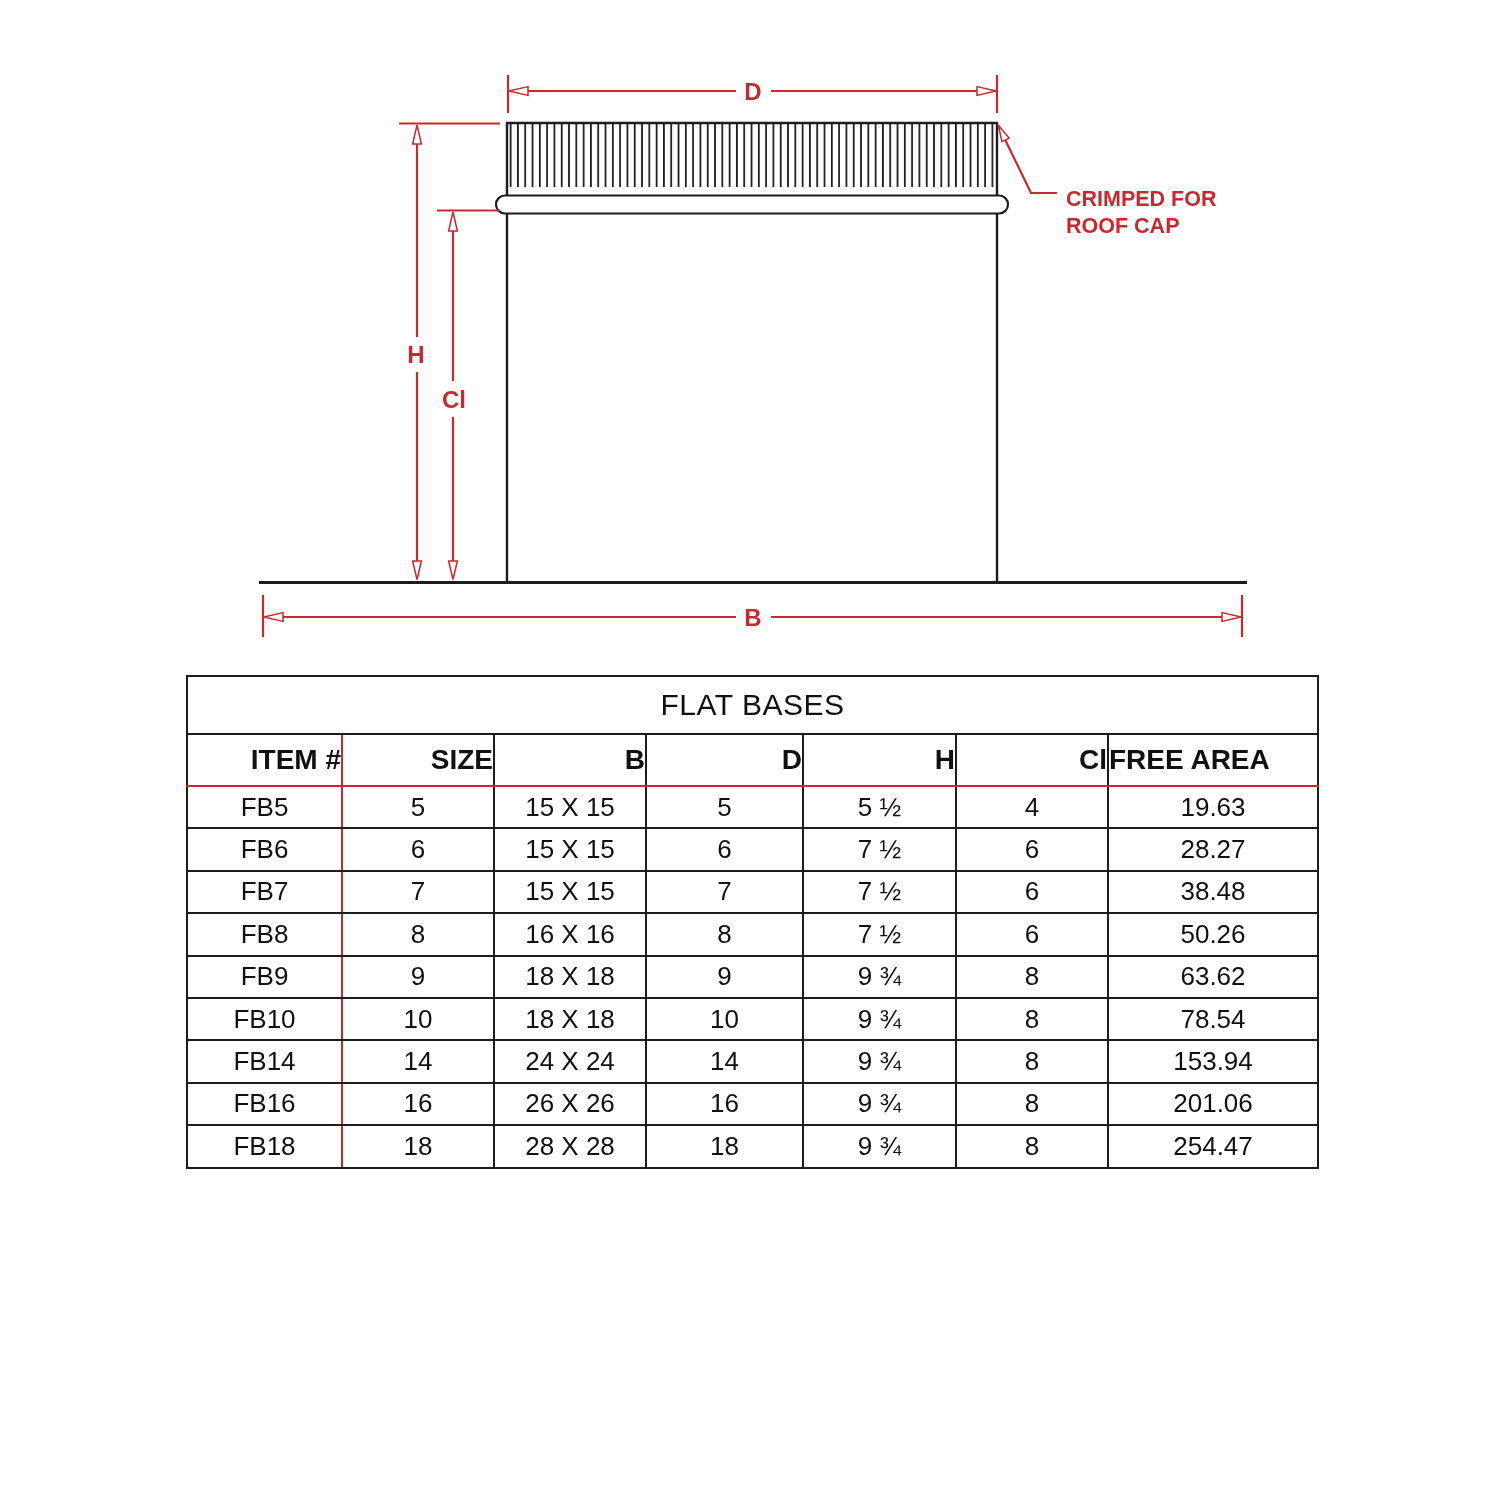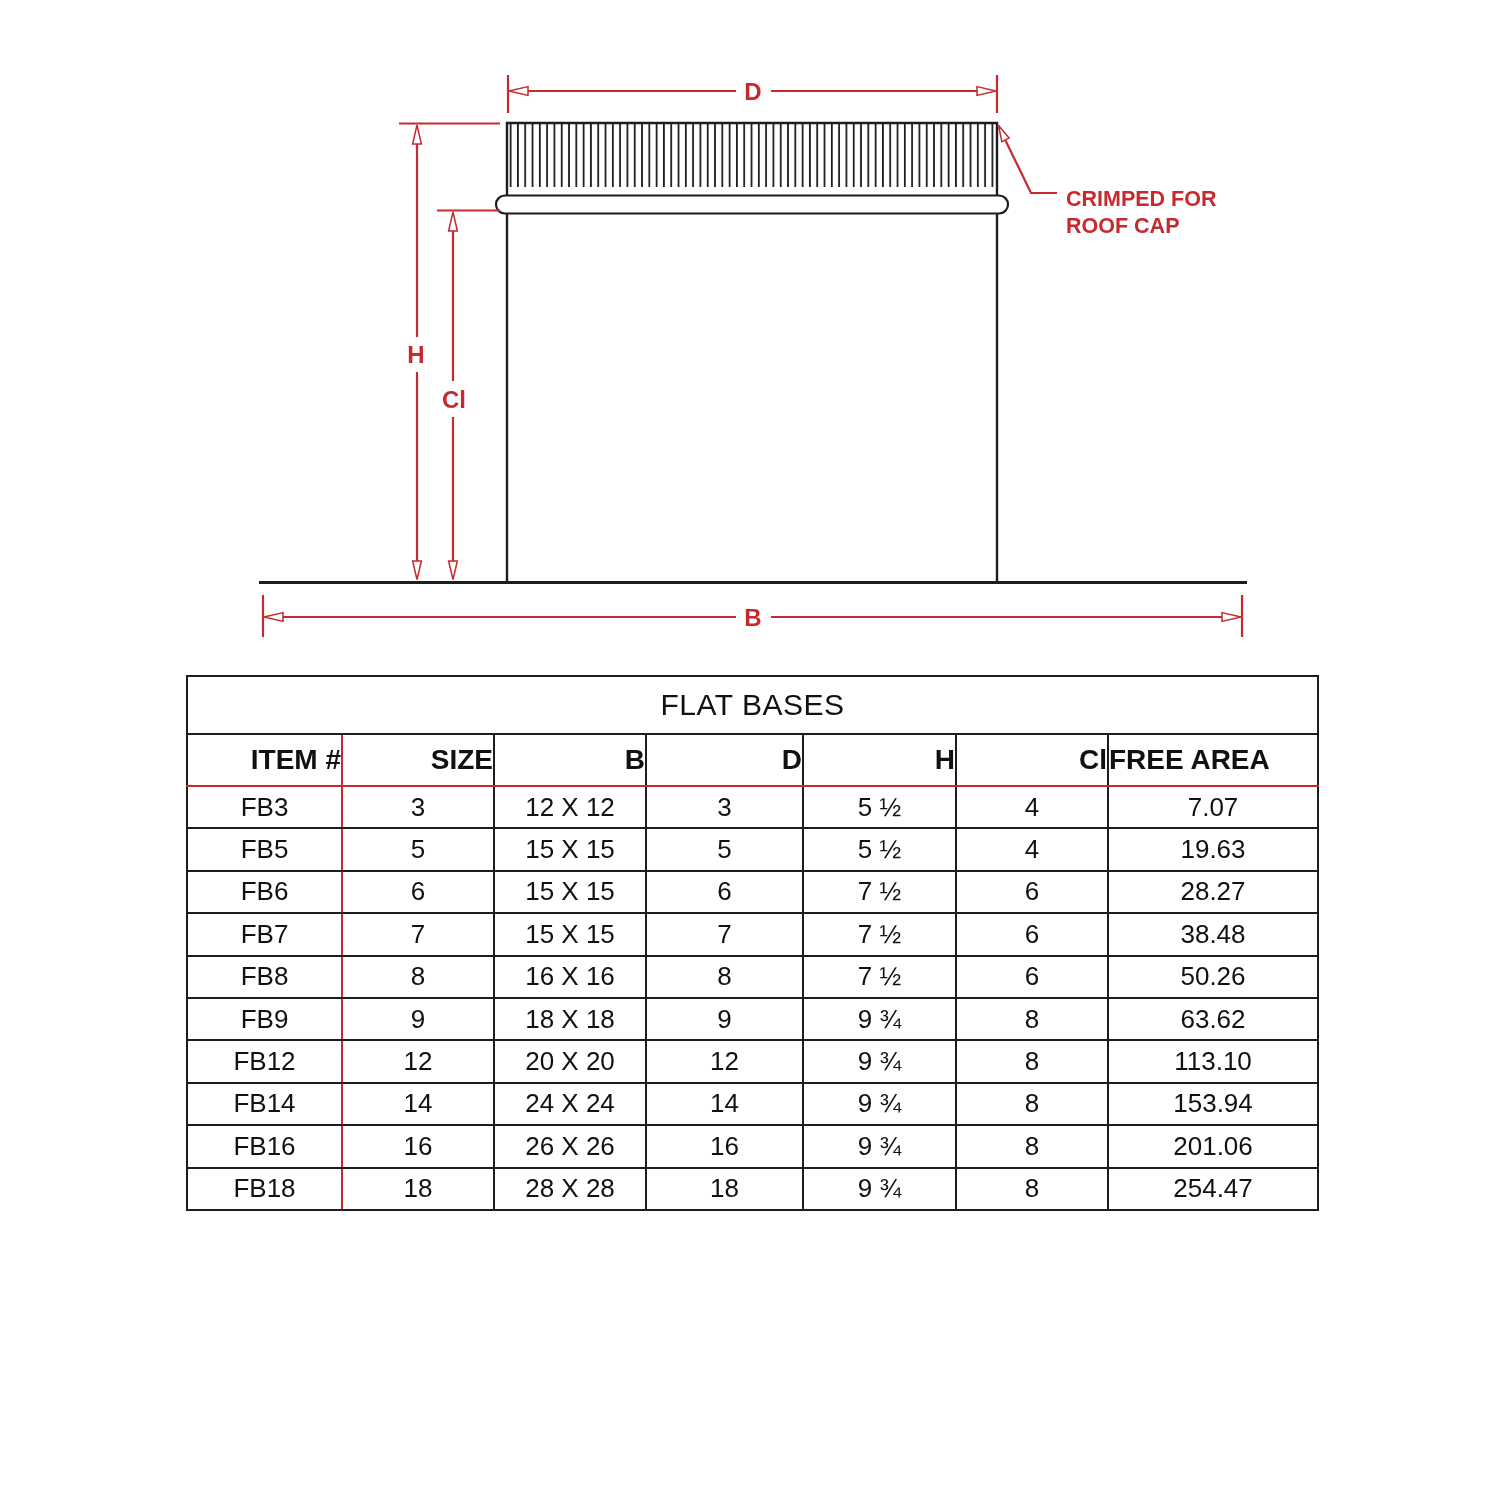--- a/index.html
+++ b/index.html
@@ -162,29 +162,20 @@
             <th class="c1"><span>SIZE</span></th>
             <th class="c2"><span>B</span></th>
             <th class="c3"><span>D</span></th>
             <th class="c4"><span>H</span></th>
             <th class="c5"><span>Cl</span></th>
             <th class="c6"><span>FREE AREA</span><span class="unit">&nbsp;IN²</span></th>
           </tr>
       </thead>
       <tbody id="table-body">
           <tr>
-            <td class="c0">FB3</td>
-            <td class="c1">3</td>
-            <td class="c2">12 X 12</td>
-            <td class="c3">3</td>
-            <td class="c4">5 ½</td>
-            <td class="c5">4</td>
-            <td class="c6">7.07</td>
-          </tr>
-          <tr>
             <td class="c0">FB5</td>
             <td class="c1">5</td>
             <td class="c2">15 X 15</td>
             <td class="c3">5</td>
             <td class="c4">5 ½</td>
             <td class="c5">4</td>
             <td class="c6">19.63</td>
           </tr>
           <tr>
             <td class="c0">FB6</td>
@@ -216,27 +207,27 @@
           <tr>
             <td class="c0">FB9</td>
             <td class="c1">9</td>
             <td class="c2">18 X 18</td>
             <td class="c3">9</td>
             <td class="c4">9 ¾</td>
             <td class="c5">8</td>
             <td class="c6">63.62</td>
           </tr>
           <tr>
-            <td class="c0">FB12</td>
-            <td class="c1">12</td>
-            <td class="c2">20 X 20</td>
-            <td class="c3">12</td>
-            <td class="c4">9 ¾</td>
-            <td class="c5">8</td>
-            <td class="c6">113.10</td>
+            <td class="c0">FB10</td>
+            <td class="c1">10</td>
+            <td class="c2">18 X 18</td>
+            <td class="c3">10</td>
+            <td class="c4">9 ¾</td>
+            <td class="c5">8</td>
+            <td class="c6">78.54</td>
           </tr>
           <tr>
             <td class="c0">FB14</td>
             <td class="c1">14</td>
             <td class="c2">24 X 24</td>
             <td class="c3">14</td>
             <td class="c4">9 ¾</td>
             <td class="c5">8</td>
             <td class="c6">153.94</td>
           </tr>

